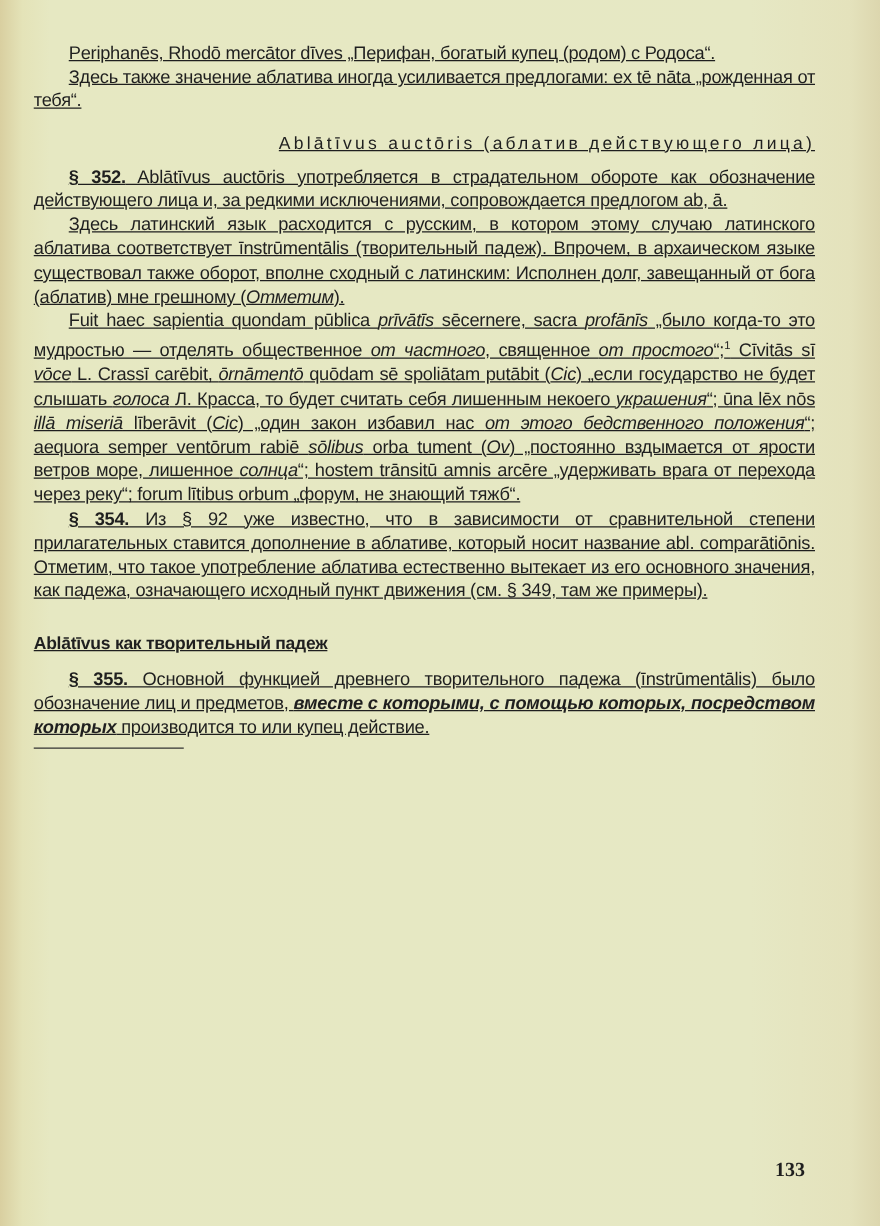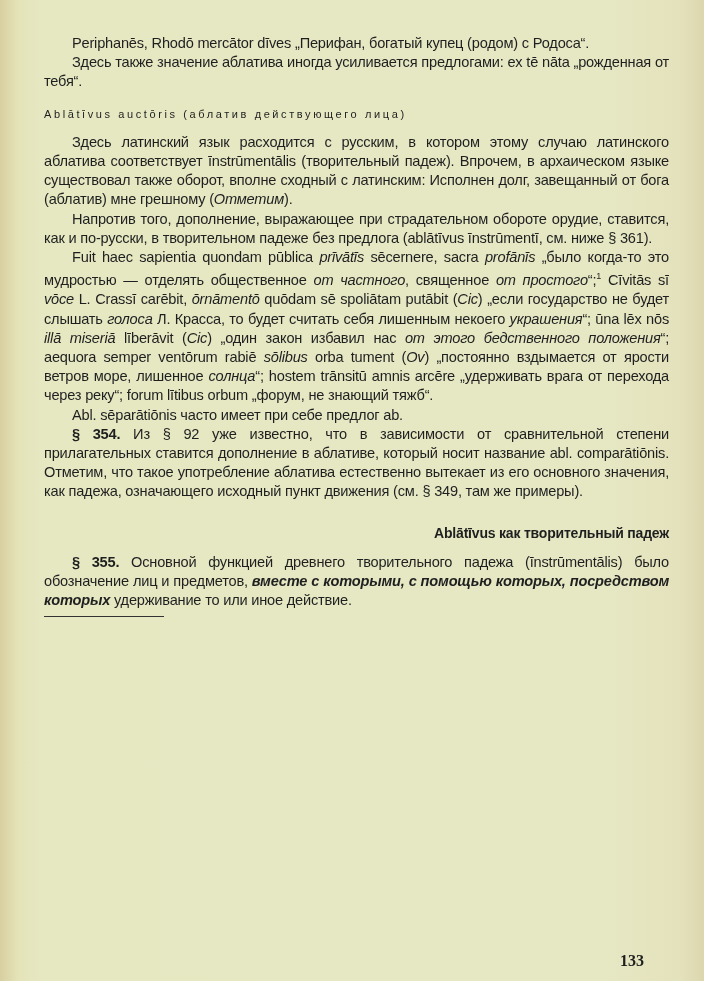--- a/index.html
+++ b/index.html
@@ -4,53 +4,53 @@
 <style>
   html, body { margin:0; padding:0; }
   body {
     width:704px; height:981px; overflow:hidden;
     background: linear-gradient(90deg, #d9cfa0 0px, #e4e3b8 18px, #e6e8c2 40px, #e6e8c4 600px, #e4e2bc 680px, #dcd6ae 704px);
     font-family: "Liberation Sans Narrow", "Liberation Sans", sans-serif;
     color:#1f1f1f;
     position:relative;
   }
   .page {
-    position:absolute; left:44px; top:34px; width:625px;
+    position:absolute; left:27px; top:34px; width:625px;
     font-size:14.6px; line-height:19.2px;
     letter-spacing:-0.2px;
+    text-decoration:underline;
   }
   p { margin:0; text-align:justify; }
   .ind { text-indent:28px; }
   .h-spaced {
-    text-align:left; letter-spacing:2.6px; margin:13px 0 9px 0;
-    font-size:11px;
+    text-align:right; letter-spacing:2.6px; margin:13px 0 9px 0;
+    font-size:14px;
   }
   .h-bold {
-    text-align:right; font-weight:bold; margin:22px 0 10px 0; font-size:14px;
+    text-align:left; font-weight:bold; margin:22px 0 10px 0; font-size:14px;
   }
   .sec { font-weight:bold; }
   i { font-style:italic; }
   .bi { font-style:italic; font-weight:bold; }
   .fn-rule { width:120px; border-top:1px solid #333; margin:6px 0 4px 0; }
   .footnote { font-size:12.5px; padding-left:28px; letter-spacing:0; }
   .pagenum {
-    position:absolute; left:620px; top:952px; font-family:"Liberation Serif", serif;
+    position:absolute; left:620px; top:928px; font-family:"Liberation Serif", serif;
     font-weight:bold; font-size:16px;
   }
   sup { font-size:9px; vertical-align:6px; }
 </style>
 </head>
 <body>
 
 <div class="page" id="page">
     <p class="ind"><span>Periphanēs, Rhodō mercātor dīves „Перифан, богатый купец (родом) с Родоса“.</span></p>
     <p class="ind"><span>Здесь также значение аблатива иногда усиливается предлогами: ex tē nāta „рожденная от тебя“.</span></p>
     <div class="h-spaced">Ablātīvus auctōris (аблатив действующего лица)</div>
+    <p class="ind"><span class="sec">§ 352.</span><span> Ablātīvus auctōris употребляется в страдательном обороте как обозначение действующего лица и, за редкими исключениями, сопровождается предлогом ab, ā.</span></p>
     <p class="ind"><span>Здесь латинский язык расходится с русским, в котором этому случаю латинского аблатива соответствует īnstrūmentālis (творительный падеж). Впрочем, в архаическом языке существовал также оборот, вполне сходный с латинским: Исполнен долг, завещанный от бога (аблатив) мне грешному (</span><i>Отметим</i><span>).</span></p>
-    <p class="ind"><span>Напротив того, дополнение, выражающее при страдательном обороте орудие, ставится, как и по-русски, в творительном падеже без предлога (ablātīvus īnstrūmentī, см. ниже § 361).</span></p>
     <p class="ind"><span>Fuit haec sapientia quondam pūblica </span><i>prīvātīs</i><span> sēcernere, sacra </span><i>profānīs</i><span> „было когда-то это мудростью — отделять общественное </span><i>от частного</i><span>, священное </span><i>от простого</i><span>“;</span><sup>1</sup><span> Cīvitās sī </span><i>vōce</i><span> L. Crassī carēbit, </span><i>ōrnāmentō</i><span> quōdam sē spoliātam putābit (</span><i>Cic</i><span>) „если государство не будет слышать </span><i>голоса</i><span> Л. Красса, то будет считать себя лишенным некоего </span><i>украшения</i><span>“; ūna lēx nōs </span><i>illā miseriā</i><span> līberāvit (</span><i>Cic</i><span>) „один закон избавил нас </span><i>от этого бедственного положения</i><span>“; aequora semper ventōrum rabiē </span><i>sōlibus</i><span> orba tument (</span><i>Ov</i><span>) „постоянно вздымается от ярости ветров море, лишенное </span><i>солнца</i><span>“; hostem trānsitū amnis arcēre „удерживать врага от перехода через реку“; forum lītibus orbum „форум, не знающий тяжб“.</span></p>
-    <p class="ind"><span>Abl. sēparātiōnis часто имеет при себе предлог ab.</span></p>
     <p class="ind"><span class="sec">§ 354.</span><span> Из § 92 уже известно, что в зависимости от сравнительной степени прилагательных ставится дополнение в аблативе, который носит название abl. comparātiōnis. Отметим, что такое употребление аблатива естественно вытекает из его основного значения, как падежа, означающего исходный пункт движения (см. § 349, там же примеры).</span></p>
     <div class="h-bold">Ablātīvus как творительный падеж</div>
-    <p class="ind"><span class="sec">§ 355.</span><span> Основной функцией древнего творительного падежа (īnstrūmentālis) было обозначение лиц и предметов, </span><span class="bi">вместе с которыми, с помощью которых, посредством которых</span><span> удерживание то или иное действие.</span></p>
+    <p class="ind"><span class="sec">§ 355.</span><span> Основной функцией древнего творительного падежа (īnstrūmentālis) было обозначение лиц и предметов, </span><span class="bi">вместе с которыми, с помощью которых, посредством которых</span><span> производится то или купец действие.</span></p>
     <div class="fn-rule"></div>
   </div>
 <div class="pagenum">133</div>
 
 </body></html>

